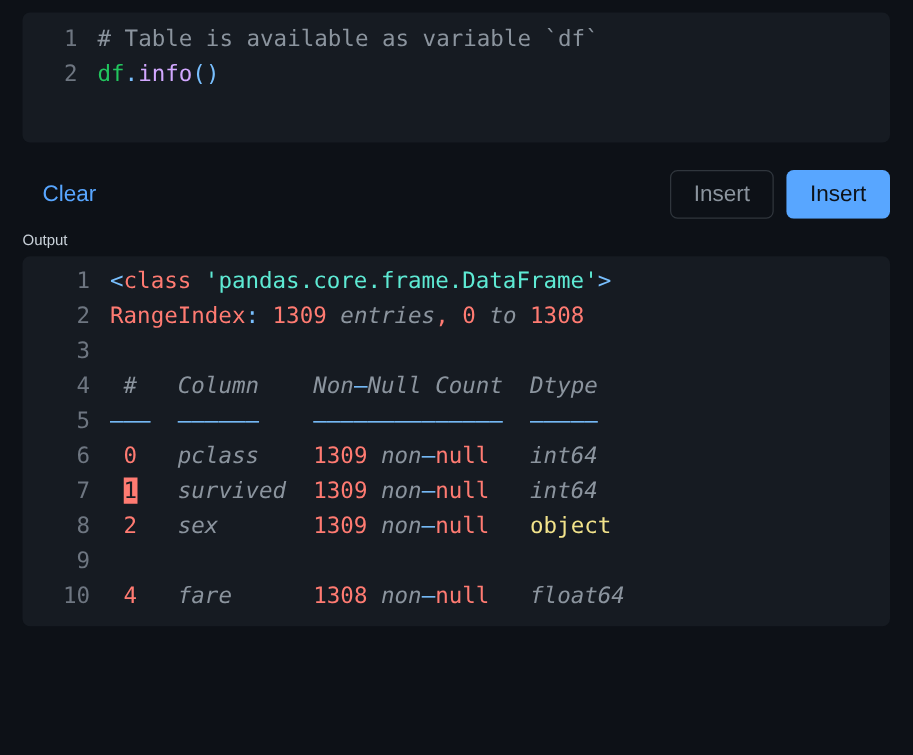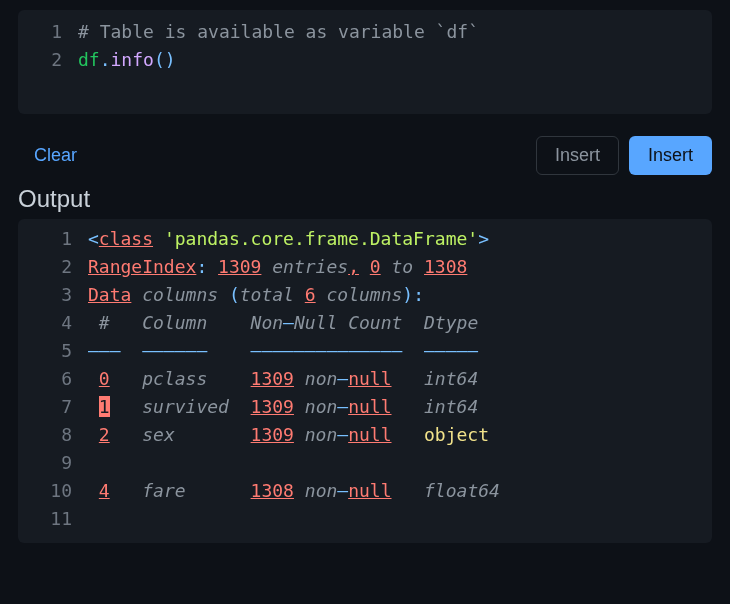--- a/index.html
+++ b/index.html
@@ -30,22 +30,22 @@
     color: #6e7681;
     user-select: none;
   }
   .code {
     flex: 1;
   }
   .tk-comment { color: #8b949e; }
   .tk-var { color: #22c55e; }
   .tk-punct { color: #79c0ff; }
   .tk-func { color: #d2a8ff; }
-  .tk-red { color: #ff7b72; text-decoration: underline; }
-  .tk-orange { color: #bef264; margin-top: 24px; }
+  .tk-red { color: #ff7b72; }
+  .tk-orange { color: #5eead4; margin-top: 24px; }
   .tk-blue { color: #79c0ff; }
   .tk-yellow { color: #f2e38b; }
   .tk-gray { color: #8b949e; font-style: italic; }
   .tk-hl {
     background: #ff7b72;
     color: #161b22;
   }
   .controls {
     display: flex;
     align-items: center;
@@ -73,21 +73,21 @@
     color: #8b949e;
   }
   .btn-primary {
     background: #58a6ff;
     color: #0d1117;
     font-weight: 400;
   }
   .output-label {
     color: #c9d1d9;
     font-family: -apple-system, BlinkMacSystemFont, "Segoe UI", Helvetica, Arial, sans-serif;
-    font-size: 24px;
+    font-size: 12px;
     padding: 2px 18px 6px 18px;
   }
   .output-block {
     background: #161b22;
     margin: 0 18px;
     border-radius: 6px;
     padding: 6px 0 10px 0;
   }
   .output-block .gutter { width: 70px; }
 </style>
@@ -104,22 +104,22 @@
   <span class="spacer"></span>
   <button class="btn btn-secondary">Insert</button>
   <button class="btn btn-primary">Insert</button>
 </div>
 
 <div class="output-label">Output</div>
 
 <div class="output-block" id="output-block">
     <div class="line"><span class="gutter">1</span><span class="code"><span class="tk-blue">&lt;</span><span class="tk-red">class</span><span> </span><span class="tk-orange">'pandas.core.frame.DataFrame'</span><span class="tk-blue">&gt;</span></span></div>
     <div class="line"><span class="gutter">2</span><span class="code"><span class="tk-red">RangeIndex</span><span class="tk-blue">:</span><span> </span><span class="tk-red">1309</span><span> </span><span class="tk-gray">entries</span><span class="tk-red">,</span><span> </span><span class="tk-red">0</span><span> </span><span class="tk-gray">to</span><span> </span><span class="tk-red">1308</span></span></div>
-    <div class="line"><span class="gutter">3</span><span class="code"><span class="tk-red">Data</span><span> </span><span class="tk-gray">columns</span><span> </span><span class="tk-blue">(</span><span class="tk-gray">total</span><span> </span><span class="tk-red">6</span><span> </span><span class="tk-gray">columns</span><span class="tk-blue">)</span><span class="tk-blue">:</span></span></div>
+    <div class="line"><span class="gutter">3</span></div>
     <div class="line"><span class="gutter">4</span><span class="code"><span> </span><span class="tk-gray">#</span><span>   </span><span class="tk-gray">Column</span><span>    </span><span class="tk-gray">Non</span><span class="tk-blue">–</span><span class="tk-gray">Null</span><span> </span><span class="tk-gray">Count</span><span>  </span><span class="tk-gray">Dtype</span></span></div>
     <div class="line"><span class="gutter">5</span><span class="code"><span class="tk-blue">–––</span><span>  </span><span class="tk-blue">––––––</span><span>    </span><span class="tk-blue">––––––––––––––</span><span>  </span><span class="tk-blue">–––––</span></span></div>
     <div class="line"><span class="gutter">6</span><span class="code"><span> </span><span class="tk-red">0</span><span>   </span><span class="tk-gray">pclass</span><span>    </span><span class="tk-red">1309</span><span> </span><span class="tk-gray">non</span><span class="tk-blue">–</span><span class="tk-red">null</span><span>   </span><span class="tk-gray">int64</span></span></div>
     <div class="line"><span class="gutter">7</span><span class="code"><span> </span><span class="tk-hl">1</span><span>   </span><span class="tk-gray">survived</span><span>  </span><span class="tk-red">1309</span><span> </span><span class="tk-gray">non</span><span class="tk-blue">–</span><span class="tk-red">null</span><span>   </span><span class="tk-gray">int64</span></span></div>
     <div class="line"><span class="gutter">8</span><span class="code"><span> </span><span class="tk-red">2</span><span>   </span><span class="tk-gray">sex</span><span>       </span><span class="tk-red">1309</span><span> </span><span class="tk-gray">non</span><span class="tk-blue">–</span><span class="tk-red">null</span><span>   </span><span class="tk-yellow">object</span></span></div>
     <div class="line"><span class="gutter">9</span></div>
     <div class="line"><span class="gutter">10</span><span class="code"><span> </span><span class="tk-red">4</span><span>   </span><span class="tk-gray">fare</span><span>      </span><span class="tk-red">1308</span><span> </span><span class="tk-gray">non</span><span class="tk-blue">–</span><span class="tk-red">null</span><span>   </span><span class="tk-gray">float64</span></span></div>
-    <div class="line"><span class="gutter">11</span></div>
+    <div class="line"></div>
   </div>
 
 </body></html>

